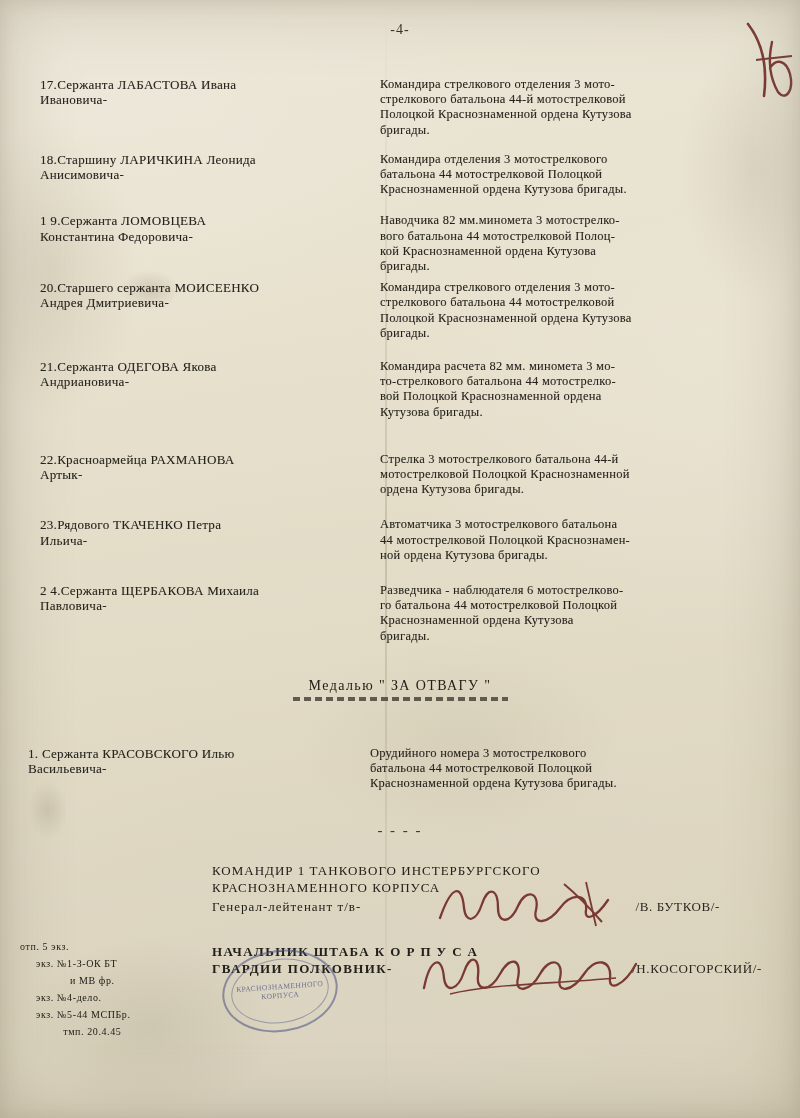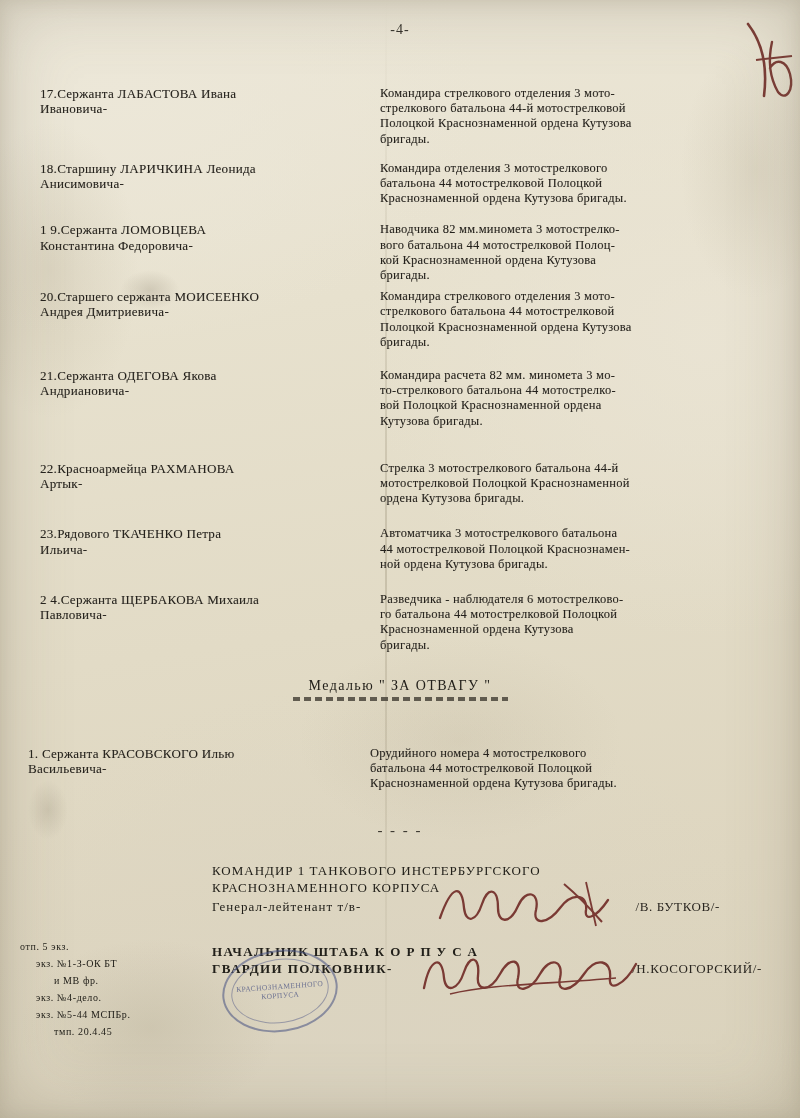--- a/index.html
+++ b/index.html
@@ -50,21 +50,21 @@
     top: 22px;
     left: 0; right: 0;
     text-align: center;
     font-size: 14px;
     letter-spacing: 1px;
     color: #33302a;
   }
 
   .entries {
     position: absolute;
-    top: 86px;
+    top: 77px;
     left: 40px;
     right: 22px;
   }
   .entry {
     display: flex;
     align-items: flex-start;
   }
   .entry .left {
     width: 330px;
     flex: none;
@@ -149,21 +149,21 @@
     position: absolute;
     left: 20px;
     top: 938px;
     font-size: 10px;
     line-height: 17px;
     letter-spacing: 0.6px;
     color: #22201a;
     white-space: nowrap;
   }
   .copies .ind1 { padding-left: 16px; }
-  .copies .ind2 { padding-left: 34px; }
+  .copies .ind2 { padding-left: 34px; text-align: center; }
 
   
   .stamp {
     position: absolute;
     left: 222px;
     top: 950px;
     width: 112px;
     height: 78px;
     border: 2px solid rgba(70,80,130,0.55);
     border-radius: 50%;
@@ -322,21 +322,21 @@
     <span>Медалью " ЗА  ОТВАГУ "</span>
     <span class="underline"></span>
   </div>
 
   <div class="medal-entry">
     <div class="left">
       <div class="line">1. Сержанта КРАСОВСКОГО Илью</div>
       <div class="line">Васильевича-</div>
     </div>
     <div class="right">
-      <div class="line">Орудийного номера 4 мотострелкового</div>
+      <div class="line">Орудийного номера 3 мотострелкового</div>
       <div class="line">батальона 44 мотострелковой Полоцкой</div>
       <div class="line">Краснознаменной ордена Кутузова бригады.</div>
     </div>
   </div>
 
   <div class="rule-dash">- - - -</div>
 
   <div class="signature-block">
     <div class="sig-line">КОМАНДИР 1 ТАНКОВОГО ИНСТЕРБУРГСКОГО</div>
     <div class="sig-line">КРАСНОЗНАМЕННОГО КОРПУСА</div>

